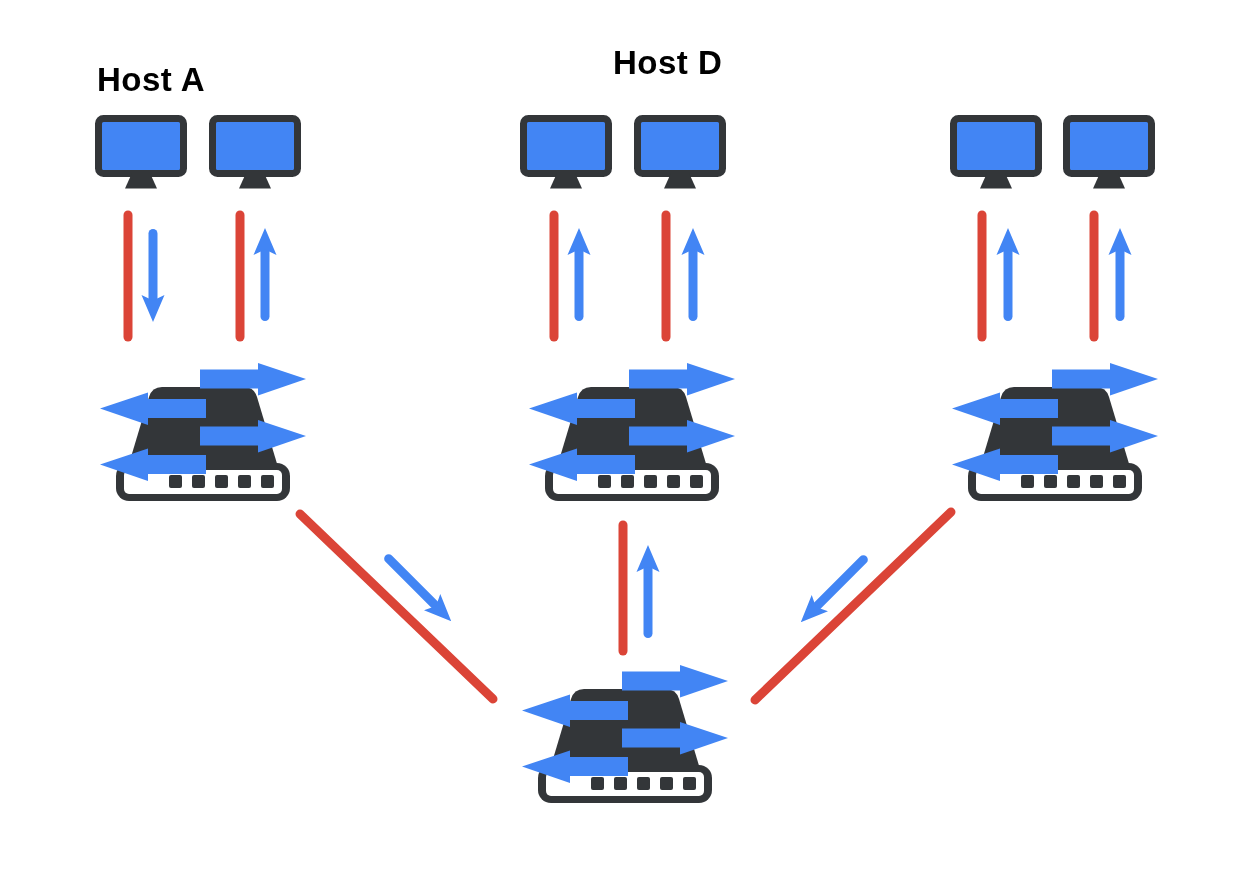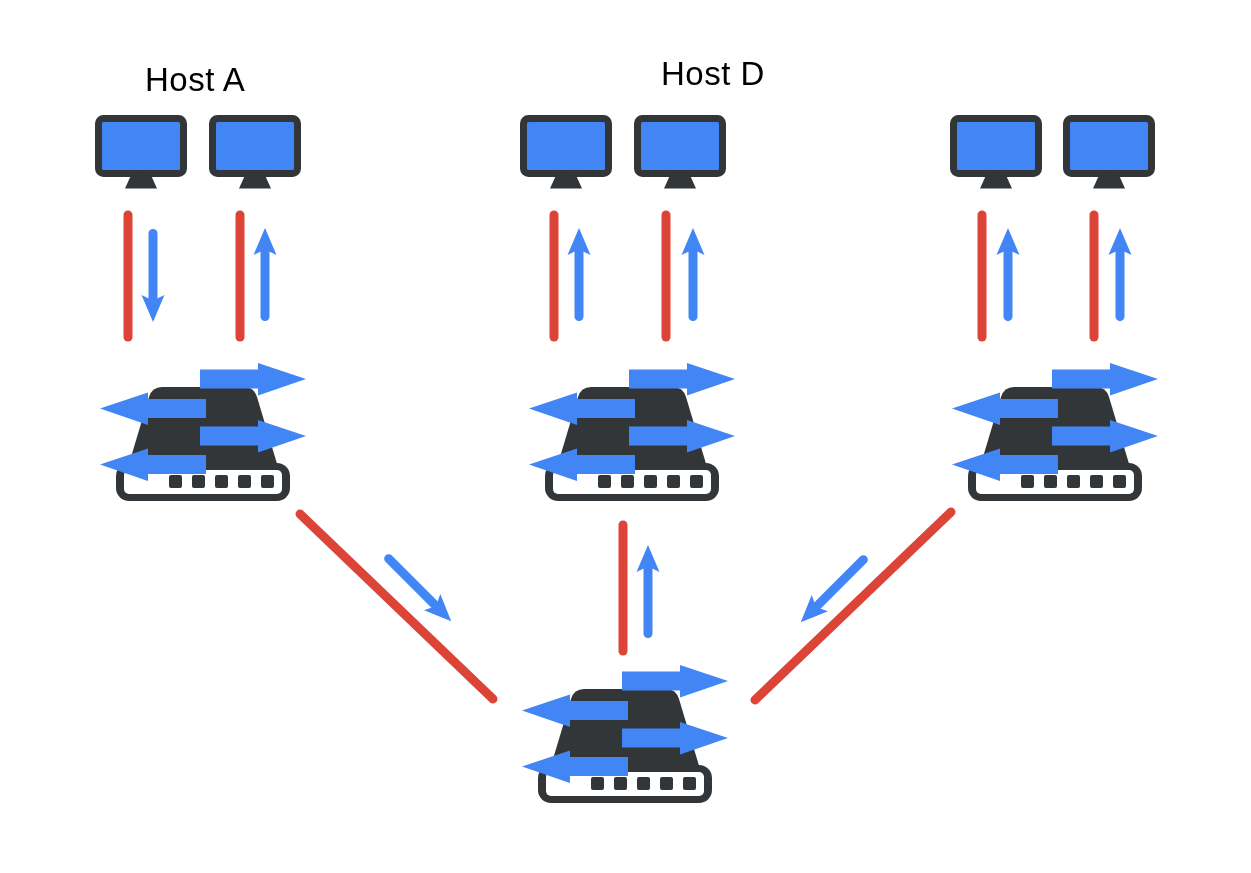--- a/index.html
+++ b/index.html
@@ -22,28 +22,27 @@
   .diagram-svg {
     position: absolute;
     inset: 0;
     width: 1251px;
     height: 873px;
     display: block;
   }
   .host-label {
     position: absolute;
     font-size: 33px;
-    font-weight: 400;
+    font-weight: 700;
     color: var(--text);
     letter-spacing: 0.5px;
     white-space: nowrap;
-    margin-left: 48px;
   }
   #label-a { left: 97px; top: 61px; }
-  #label-d { left: 613px; top: 55px; }
+  #label-d { left: 613px; top: 44px; }
 
   .blue   { fill: var(--blue); }
   .darkf  { fill: var(--dark); }
   .whitef { fill: #FFFFFF; }
   .screen { fill: var(--blue); stroke: var(--dark); stroke-width: 7px; }
   .red-line {
     stroke: var(--red);
     stroke-width: 9px;
     stroke-linecap: round;
     fill: none;

